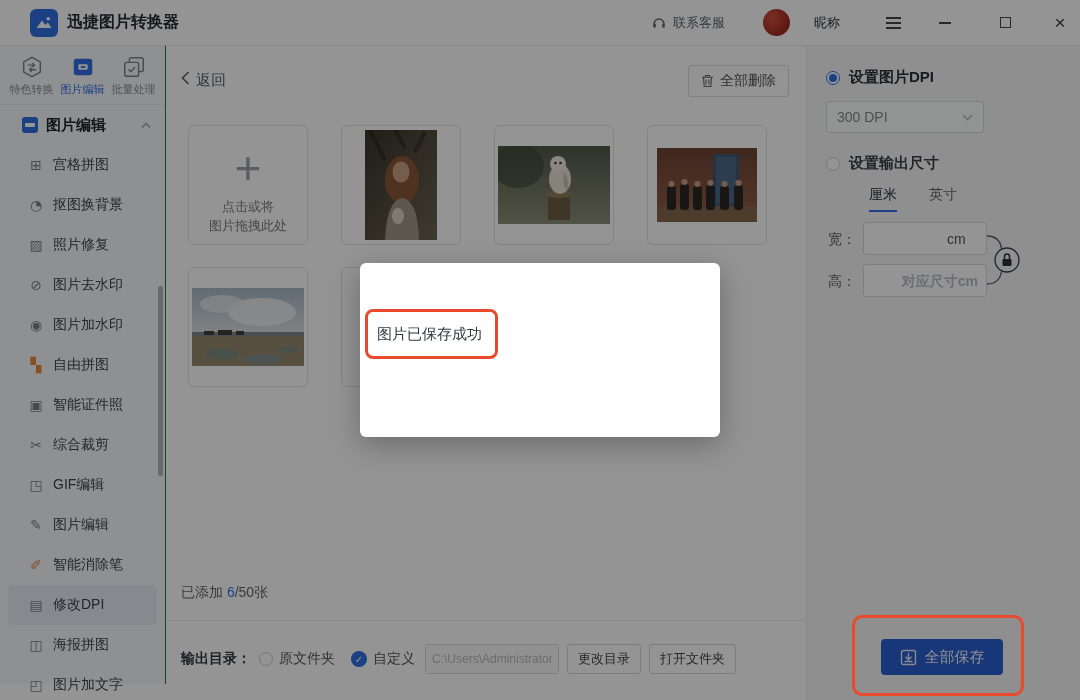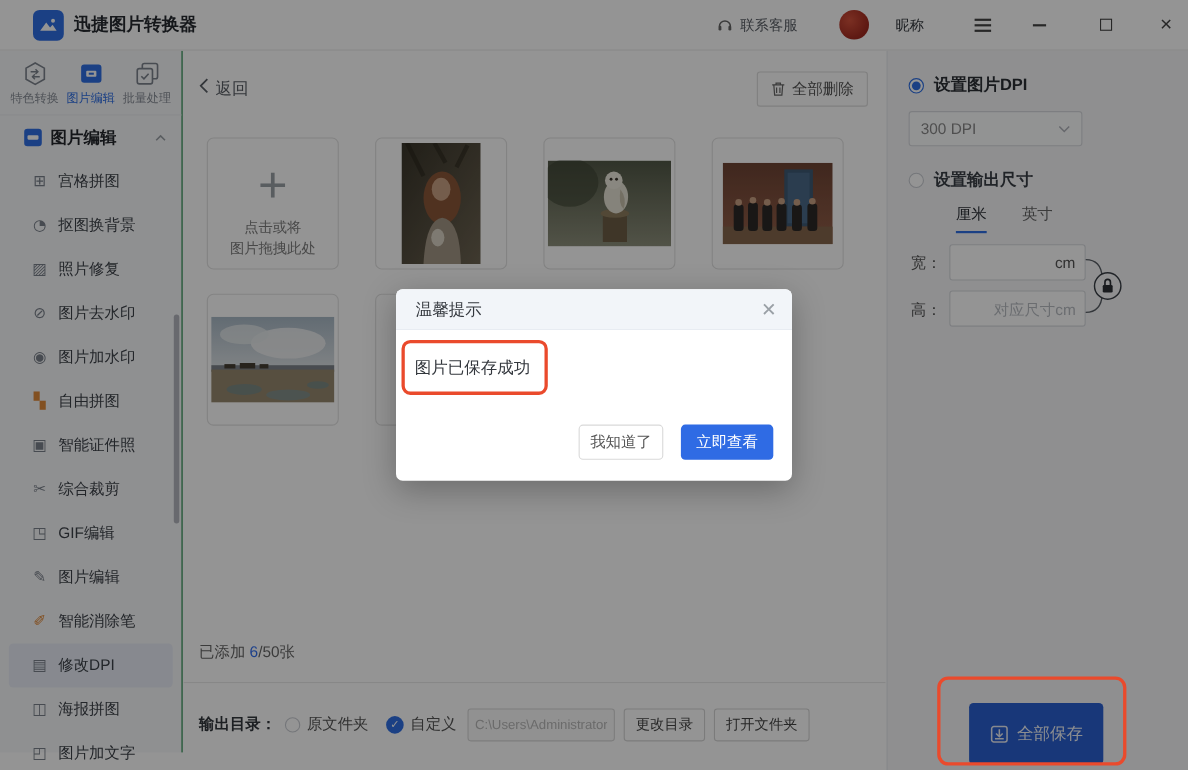--- a/index.html
+++ b/index.html
@@ -84,25 +84,25 @@
   .dpi-select{position:absolute;left:19px;top:55px;width:158px;height:32px;border:1px solid #d8dade;
               border-radius:3px;background:#fcfdfe;display:flex;align-items:center;padding:0 10px;
               font-size:14px;color:#888;cursor:pointer;}
   .dpi-select .chev{margin-left:auto;}
   .unit-tabs{position:absolute;left:62px;top:140px;display:flex;gap:32px;font-size:14px;}
   .unit-tab{padding-bottom:6px;color:#666;cursor:pointer;}
   .unit-tab.active{color:#2b2f35;border-bottom:2px solid #2f6fe4;}
   .dim-label{position:absolute;font-size:14px;color:#555;}
   .dim-input{position:absolute;width:124px;height:33px;border:1px solid #d8dade;border-radius:3px;
              background:#fff;font-size:14px;color:#444;padding:0 30px 0 8px;font-family:inherit;}
-  .dim-input.h{padding:0 8px;text-align:right;}
+  .dim-input.h{padding:0 8px;text-align:right;font-weight:bold;}
   .dim-input.h::placeholder{color:#b8bcc2;}
   .unit-suffix{position:absolute;font-size:14px;color:#555;}
   .lock-wrap{position:absolute;left:178px;top:176px;}
-  .btn-save{position:absolute;left:74px;top:593px;width:122px;height:56px;border:none;border-radius:4px;
+  .btn-save{position:absolute;left:74px;top:593px;width:122px;height:36px;border:none;border-radius:4px;
             background:#2a5fd0;color:#f2f4f8;font-size:15px;display:flex;align-items:center;
             justify-content:center;gap:8px;cursor:pointer;font-family:inherit;}
 
   
   .overlay{position:absolute;inset:0;background:rgba(0,0,0,0.42);z-index:40;}
   .dialog{position:absolute;left:360px;top:263px;width:360px;height:174px;background:#fff;border-radius:6px;
           box-shadow:0 8px 30px rgba(0,0,0,.28);z-index:50;}
   .dialog-head{height:37px;background:#f2f5f9;border-bottom:1px solid #e8ecf2;border-radius:6px 6px 0 0;
                display:flex;align-items:center;padding:0 14px 0 18px;}
   .dialog-title{font-size:15px;color:#33373d;}
@@ -406,21 +406,21 @@
     <span class="opt-label dim">设置输出尺寸</span>
   </div>
 
   <div class="unit-tabs">
     <span class="unit-tab active">厘米</span>
     <span class="unit-tab">英寸</span>
   </div>
 
   <span class="dim-label" style="left:21px;top:185px;">宽：</span>
   <input class="dim-input" style="left: 56px; top: 176px;">
-  <span class="unit-suffix" style="left:152px;top:185px;">cm</span>
+  <span class="unit-suffix" style="left:140px;top:185px;">cm</span>
 
   <span class="dim-label" style="left:21px;top:227px;">高：</span>
   <input class="dim-input h" style="left: 56px; top: 218px;" placeholder="对应尺寸cm">
 
   <div class="lock-wrap">
     <svg width="42" height="76" viewBox="0 0 42 76">
       <path d="M2 14 Q16 14 17 30" fill="none" stroke="#5a5f66" stroke-width="1.3"></path>
       <path d="M2 62 Q16 62 17 46" fill="none" stroke="#5a5f66" stroke-width="1.3"></path>
       <circle cx="22" cy="38" r="12" fill="#f6f7f9" stroke="#3a3f46" stroke-width="1.3"></circle>
       <rect x="17.5" y="37" width="9" height="7" rx="1.2" fill="#2b2f35"></rect>
@@ -433,25 +433,17 @@
       <rect x="1.5" y="1.5" width="14" height="14" rx="2" fill="none" stroke="#e8ecf5" stroke-width="1.4"></rect>
       <path d="M8.5 4 v6 M5.5 7.8 L8.5 10.8 L11.5 7.8 M4.5 12.5 h8" fill="none" stroke="#e8ecf5" stroke-width="1.4"></path>
     </svg>
     <span>全部保存</span>
   </button>
 </div>
 
 <div class="overlay"></div>
 
 <div class="dialog">
-  <div class="dialog-head">
-    <span class="dialog-title">温馨提示</span>
-    <span class="dialog-close">✕</span>
-  </div>
   <div class="dialog-msg">图片已保存成功</div>
-  <div class="dialog-btns">
-    <button class="btn-ok">我知道了</button>
-    <button class="btn-view">立即查看</button>
-  </div>
 </div>
 
 <div class="annotation ann-msg"></div>
 <div class="annotation ann-save"></div>
 
 </body></html>

